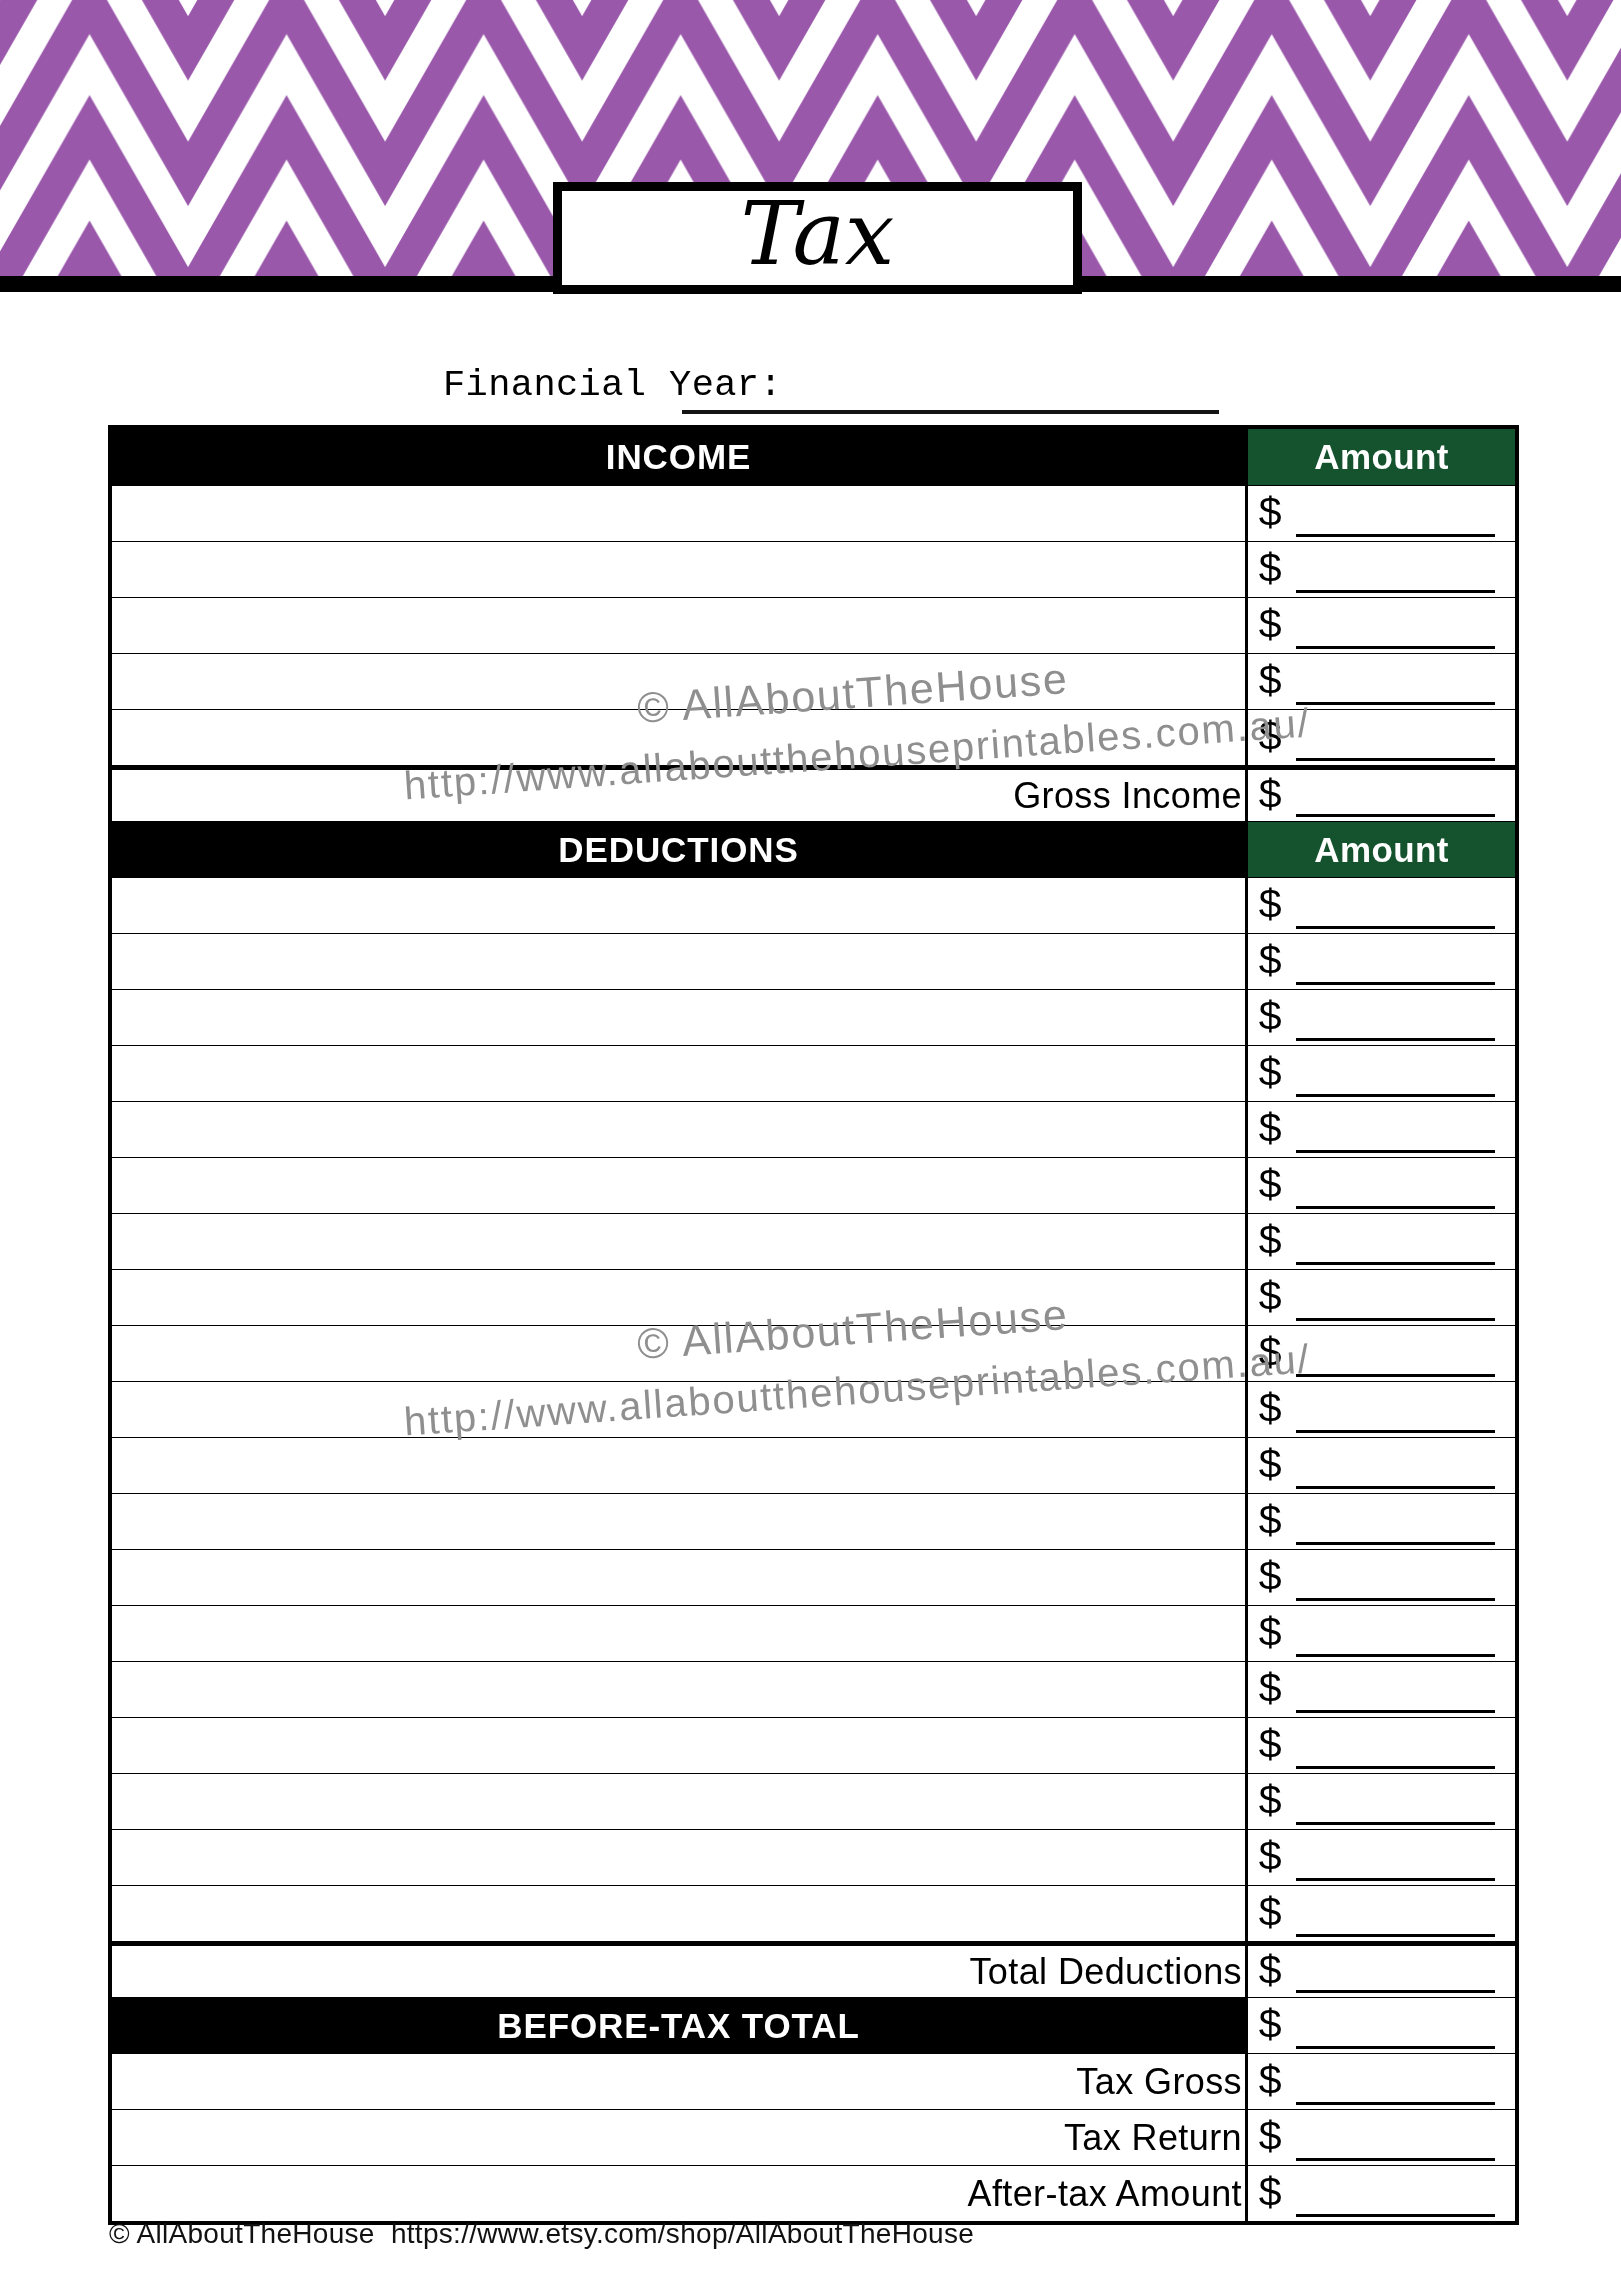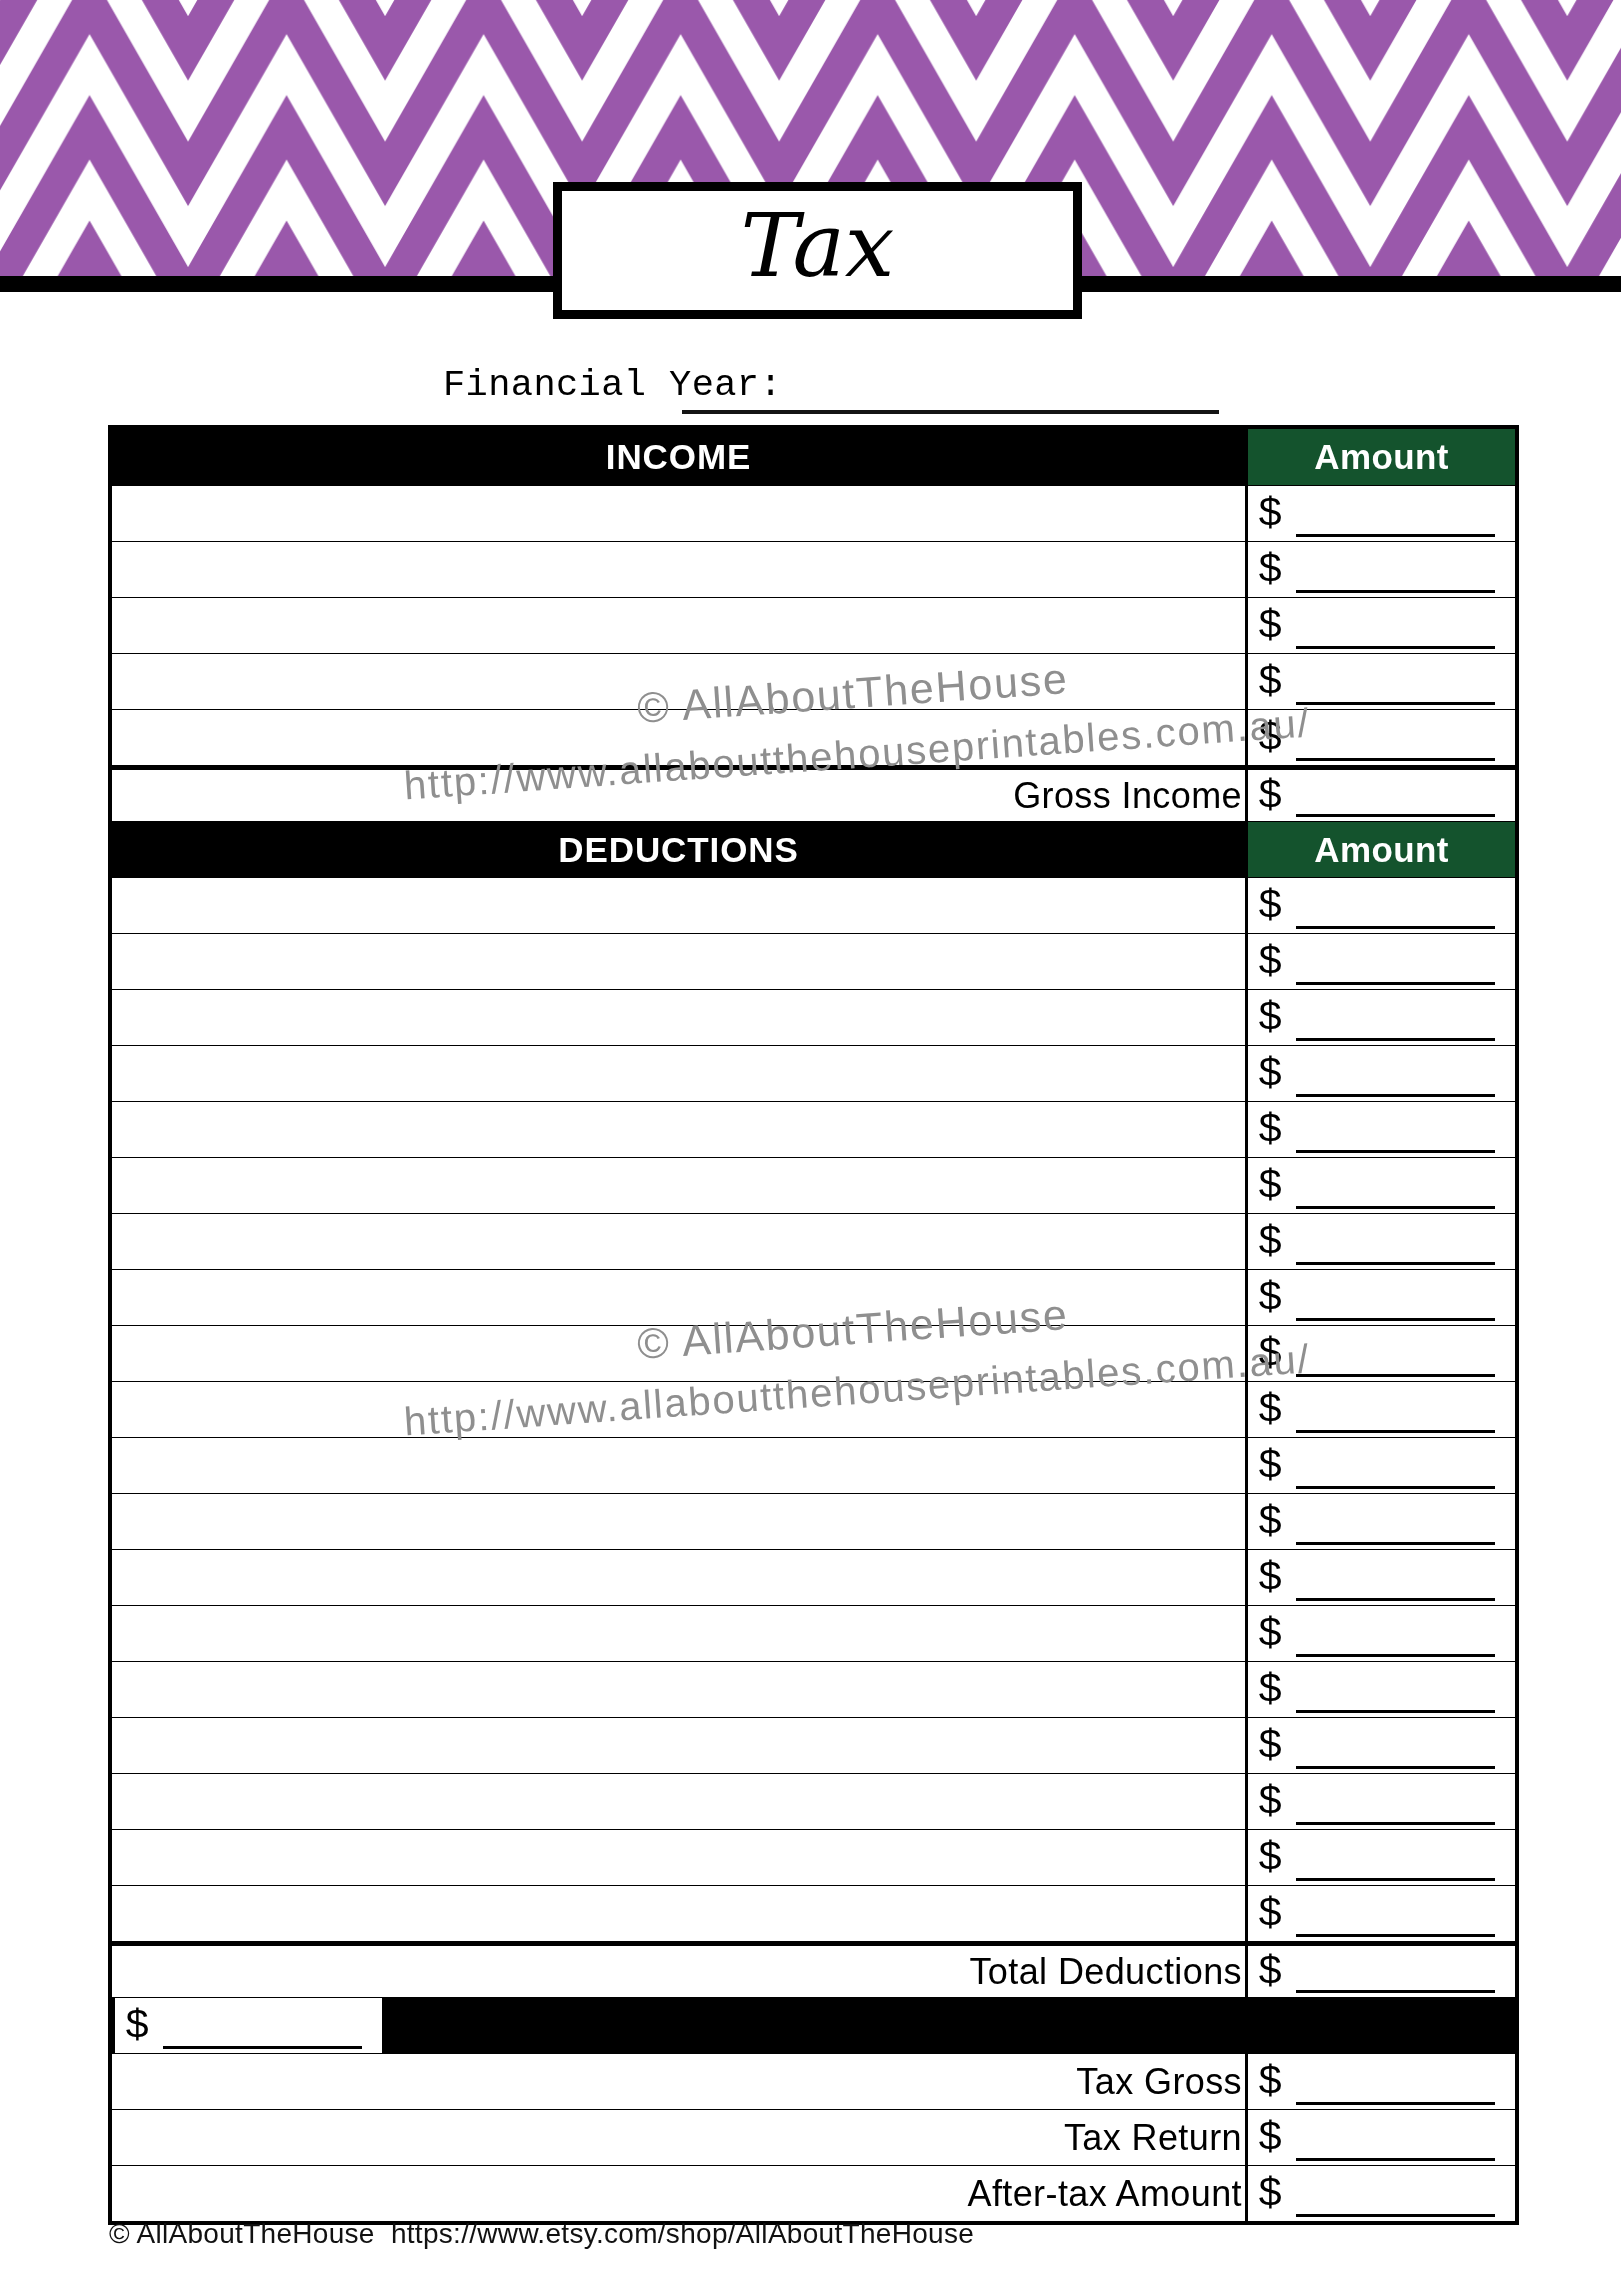--- a/index.html
+++ b/index.html
@@ -4,21 +4,21 @@
 <style>
   html,body{margin:0;padding:0;}
   body{
     width:1621px;height:2293px;position:relative;background:#ffffff;
     font-family:"Liberation Sans",sans-serif;color:#000;overflow:hidden;
   }
   
   .banner{position:absolute;left:0;top:0;width:1621px;height:276px;}
   .black-bar{position:absolute;left:0;top:276px;width:1621px;height:16px;background:#000;}
   .tax-box{
-    position:absolute;left:553px;top:182px;width:529px;height:137px;
+    position:absolute;left:553px;top:182px;width:529px;height:112px;
     background:#fff;border:9px solid #000;box-sizing:border-box;
     display:flex;align-items:center;justify-content:center;z-index:3;
   }
   .tax-title{
     font-family:"DejaVu Serif","Liberation Serif",serif;font-style:italic;
     font-size:88px;line-height:1;padding-bottom:9px;
   }
   
   .fin-year-label{position:absolute;left:443px;top:364px;font-size:37px;letter-spacing:0.4px;font-family:Liberation Mono, monospace;}
   .fin-year-line{position:absolute;left:682px;top:410px;width:537px;height:3.6px;background:#141414;}
@@ -284,20 +284,21 @@
 
   <div class="row thick">
     <div class="cell-label">Total Deductions</div>
     <div class="cell-amount">
       <span class="dollar">$</span>
       <span class="amt-line"></span>
     </div>
   </div>
 
   <div class="row header-row">
+    <div class="cell-label">BEFORE-TAX TOTAL</div>
     <div class="cell-amount">
       <span class="dollar">$</span>
       <span class="amt-line"></span>
     </div>
   </div>
 
   <div class="row">
     <div class="cell-label">Tax Gross</div>
     <div class="cell-amount">
       <span class="dollar">$</span>

